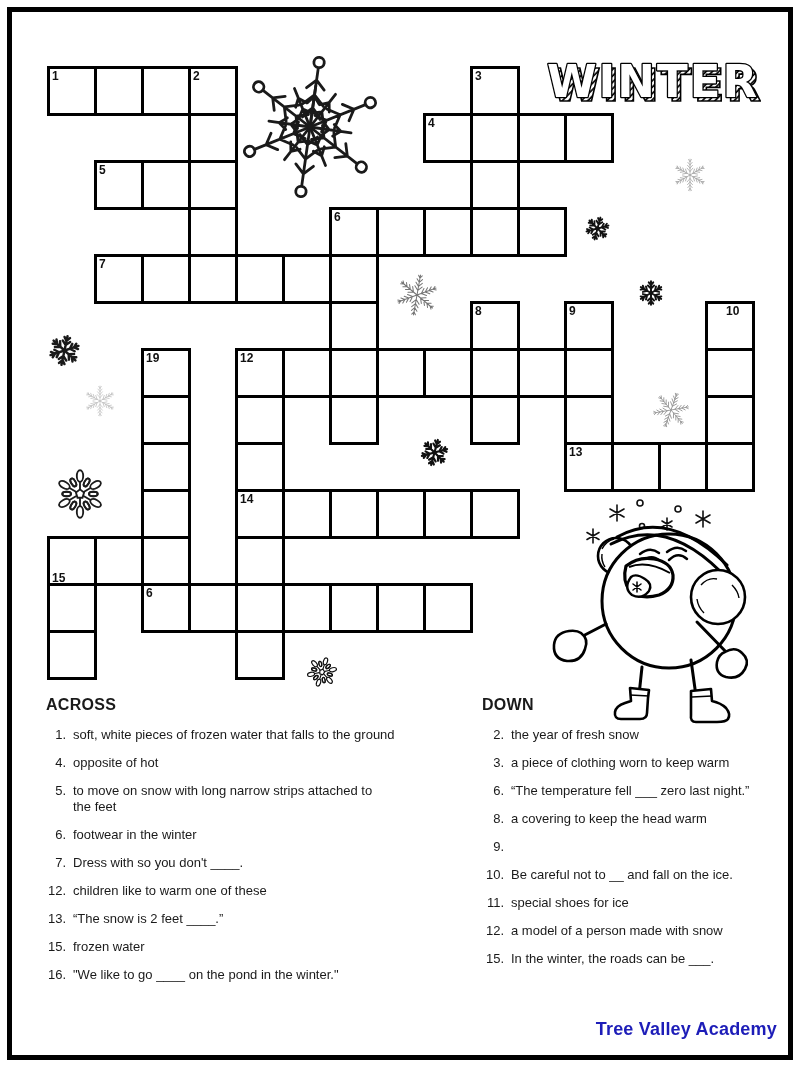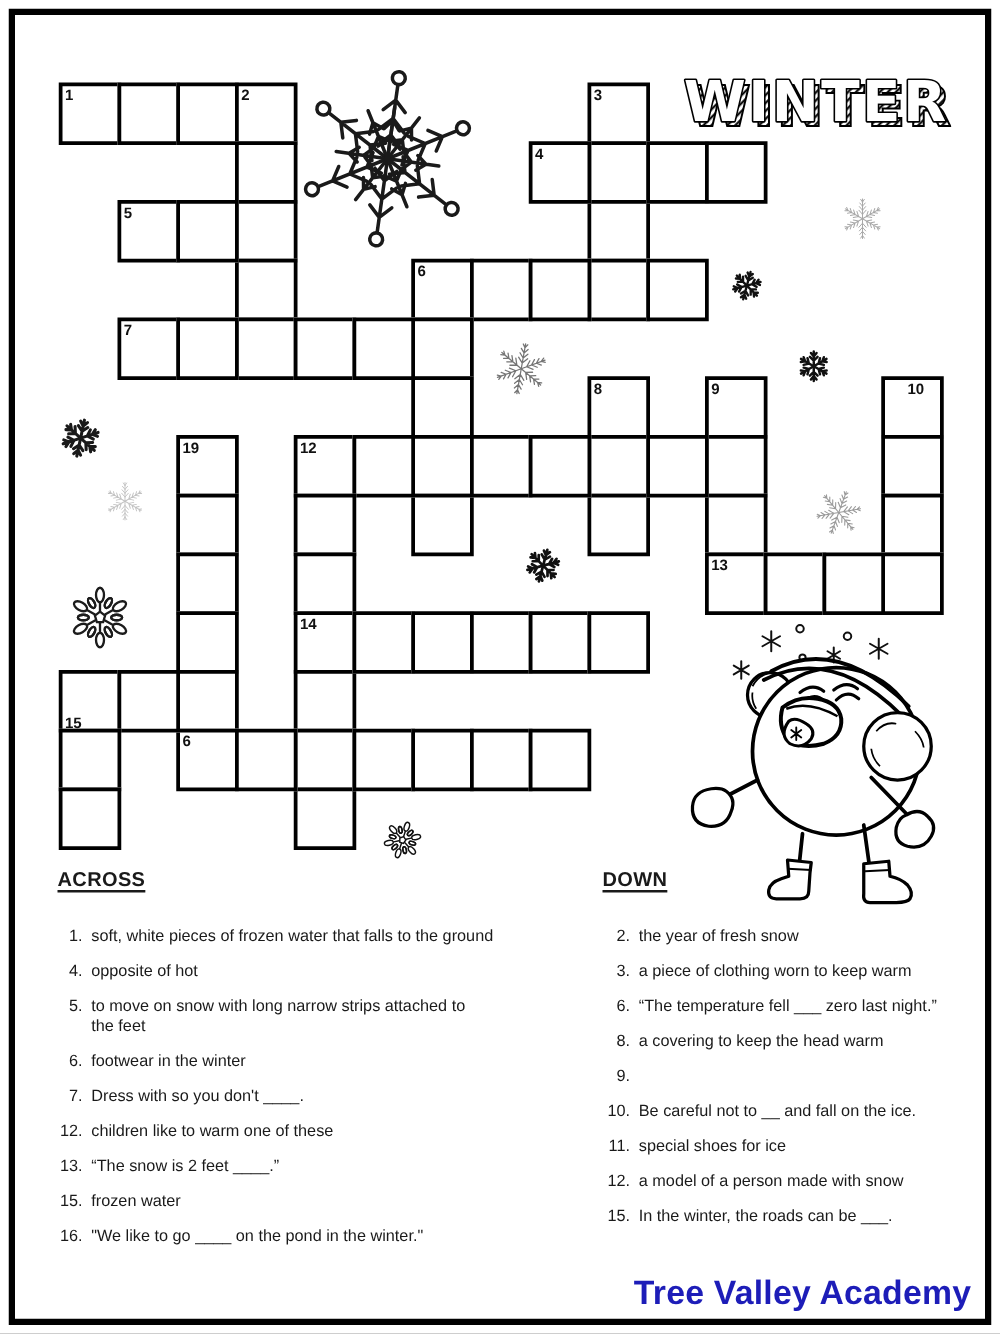--- a/index.html
+++ b/index.html
@@ -18,27 +18,27 @@
   .titlesvg{position:absolute;left:546px;top:52px;width:215px;height:60px;z-index:2;}
   .titlesvg text{font-family:"DejaVu Sans",sans-serif;font-weight:bold;font-size:45px;
                  letter-spacing:2px;text-anchor:middle;}
   
   .snowman{position:absolute;left:545px;top:492px;width:225px;height:240px;z-index:2;}
   
   .clues-col{position:absolute;top:695px;z-index:4;color:#1a1a1a;}
   .clues-across{left:42px;width:408px;}
   .clues-down{left:478px;width:302px;}
   .clue-heading{font-size:16px;font-weight:bold;letter-spacing:.3px;
-                text-decoration:underline;text-decoration-thickness:2px;text-underline-offset:3px;
-                margin:0 0 26px 4px;line-height:20px;}
+                text-decoration-thickness:2px;text-underline-offset:3px;
+                margin:0 0 12px 4px;line-height:20px;}
   .clue{display:flex;margin-bottom:12px;font-size:13px;line-height:16px;}
   .clue .num{flex:none;width:24px;text-align:right;margin-right:7px;}
   .clues-down .clue .num{width:26px;}
   .clue .txt{white-space:pre-line;}
-  .brand{position:absolute;top:1019px;right:23px;font-size:27px;font-weight:bold;
+  .brand{position:absolute;top:1019px;right:23px;font-size:18px;font-weight:bold;
          letter-spacing:.2px;z-index:4;}
   .defs-hidden{position:absolute;width:0;height:0;overflow:hidden;}
 </style>
 </head>
 <body>
 
 <svg class="defs-hidden" aria-hidden="true">
   <defs></defs>
   <g id="fl-branchy" fill="none" stroke="currentColor" stroke-width="7" stroke-linecap="round">
     <g id="br-a">

